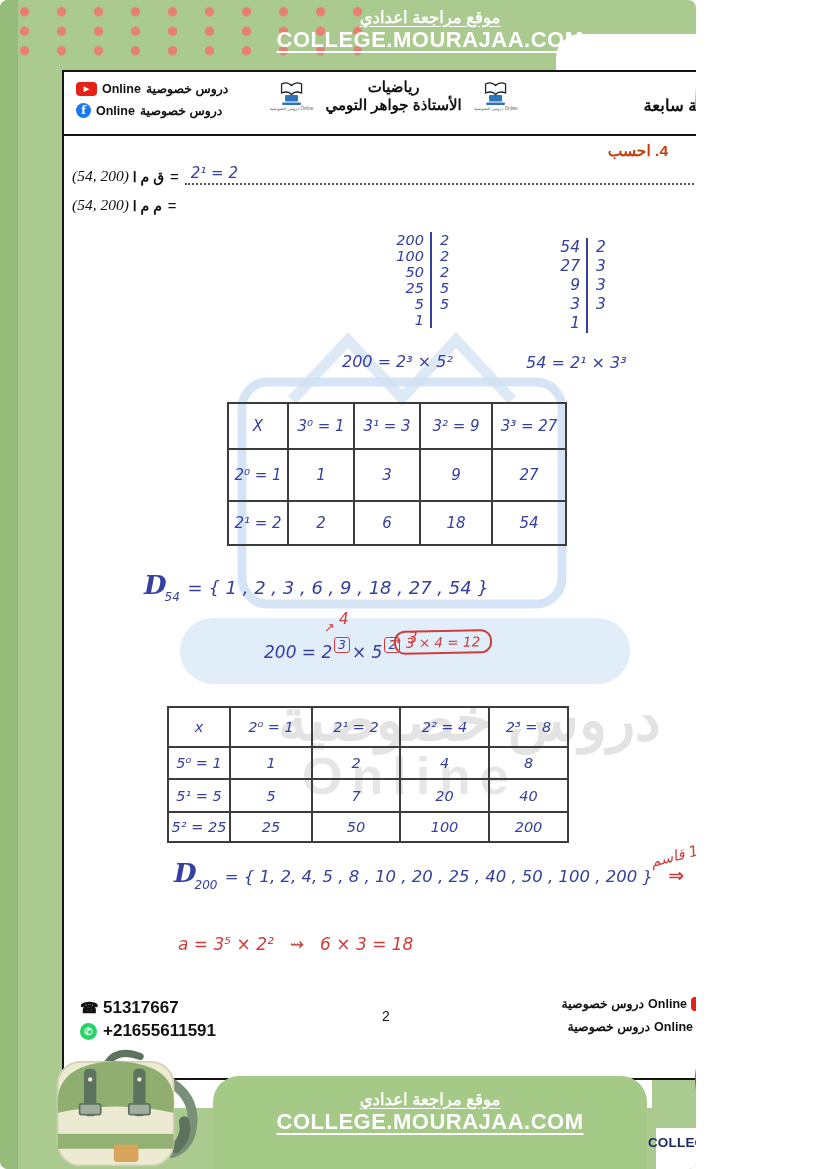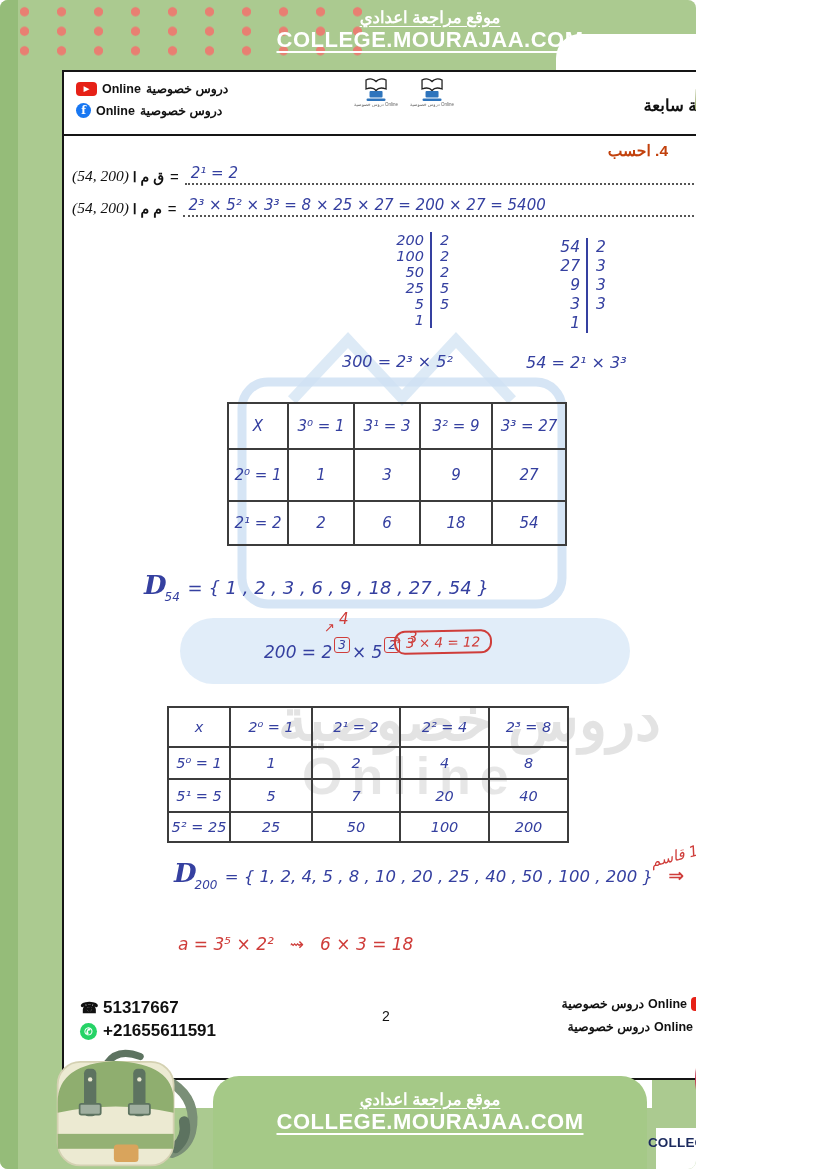--- a/index.html
+++ b/index.html
@@ -161,20 +161,24 @@
       </div>
       <div class="center-group">
         <div class="minilogo">
           <svg width="26" height="24" viewBox="0 0 26 24">
             <path d="M3 2 C7 0 11 1 13 3.5 C15 1 19 0 23 2 L23 11 C19 9.5 15 10 13 12.5 C11 10 7 9.5 3 11 Z" fill="#fff" stroke="#222" stroke-width="1.3"></path>
             <rect x="6.5" y="13" width="13" height="6.5" rx="1" fill="#2e74bc"></rect>
             <rect x="3.5" y="20.5" width="19" height="2.4" rx="1.2" fill="#2e74bc"></rect>
           </svg>
           <span class="cap">دروس خصوصية Online</span>
         </div>
+        <div class="titles">
+          <div class="t1">رياضيات</div>
+          <div class="t2">الأستاذة جواهر التومي</div>
+        </div>
         <div class="minilogo">
           <svg width="26" height="24" viewBox="0 0 26 24">
             <path d="M3 2 C7 0 11 1 13 3.5 C15 1 19 0 23 2 L23 11 C19 9.5 15 10 13 12.5 C11 10 7 9.5 3 11 Z" fill="#fff" stroke="#222" stroke-width="1.3"></path>
             <rect x="6.5" y="13" width="13" height="6.5" rx="1" fill="#2e74bc"></rect>
             <rect x="3.5" y="20.5" width="19" height="2.4" rx="1.2" fill="#2e74bc"></rect>
           </svg>
           <span class="cap">دروس خصوصية Online</span>
         </div>
       </div>
       <div class="grade" dir="rtl">سنة  سابعة</div>
@@ -186,21 +190,20 @@
       <span class="args">(54, 200)</span>
       <span class="lbl" dir="rtl">ق م ا</span>
       <span class="eq">=</span>
       <span class="dotline hw">2¹ = 2</span>
     </div>
 
     <div class="z1 calc-line" style="top:124px;">
       <span class="args">(54, 200)</span>
       <span class="lbl" dir="rtl">م م ا</span>
       <span class="eq">=</span>
-      <span class="dotline hw">2³ × 5² × 3³ = 8 × 25 × 27 = 200 × 27 = 5400</span>
     </div>
 
     <div class="z1 factab" id="fac200">
       <div class="r">
           <span class="n">200</span>
           <span class="d">2</span>
         </div>
       <div class="r">
           <span class="n">100</span>
           <span class="d">2</span>
@@ -239,21 +242,21 @@
       <div class="r">
           <span class="n">3</span>
           <span class="d">3</span>
         </div>
       <div class="r">
           <span class="n">1</span>
           <span class="d"></span>
         </div>
     </div>
 
-    <div class="z1 hw fact-result" id="res200">300 = 2³ × 5²</div>
+    <div class="z1 hw fact-result" id="res200">200 = 2³ × 5²</div>
     <div class="z1 hw fact-result" id="res54">54 = 2¹ × 3³</div>
 
     <table class="z1 hw-table" id="t54">
       <tbody>
           <tr style="height:46px;">
         <td style="width:56px;">X</td>
         <td style="width:62px;">3⁰ = 1</td>
         <td style="width:62px;">3¹ = 3</td>
         <td style="width:68px;">3² = 9</td>
         <td style="width:70px;">3³ = 27</td>

